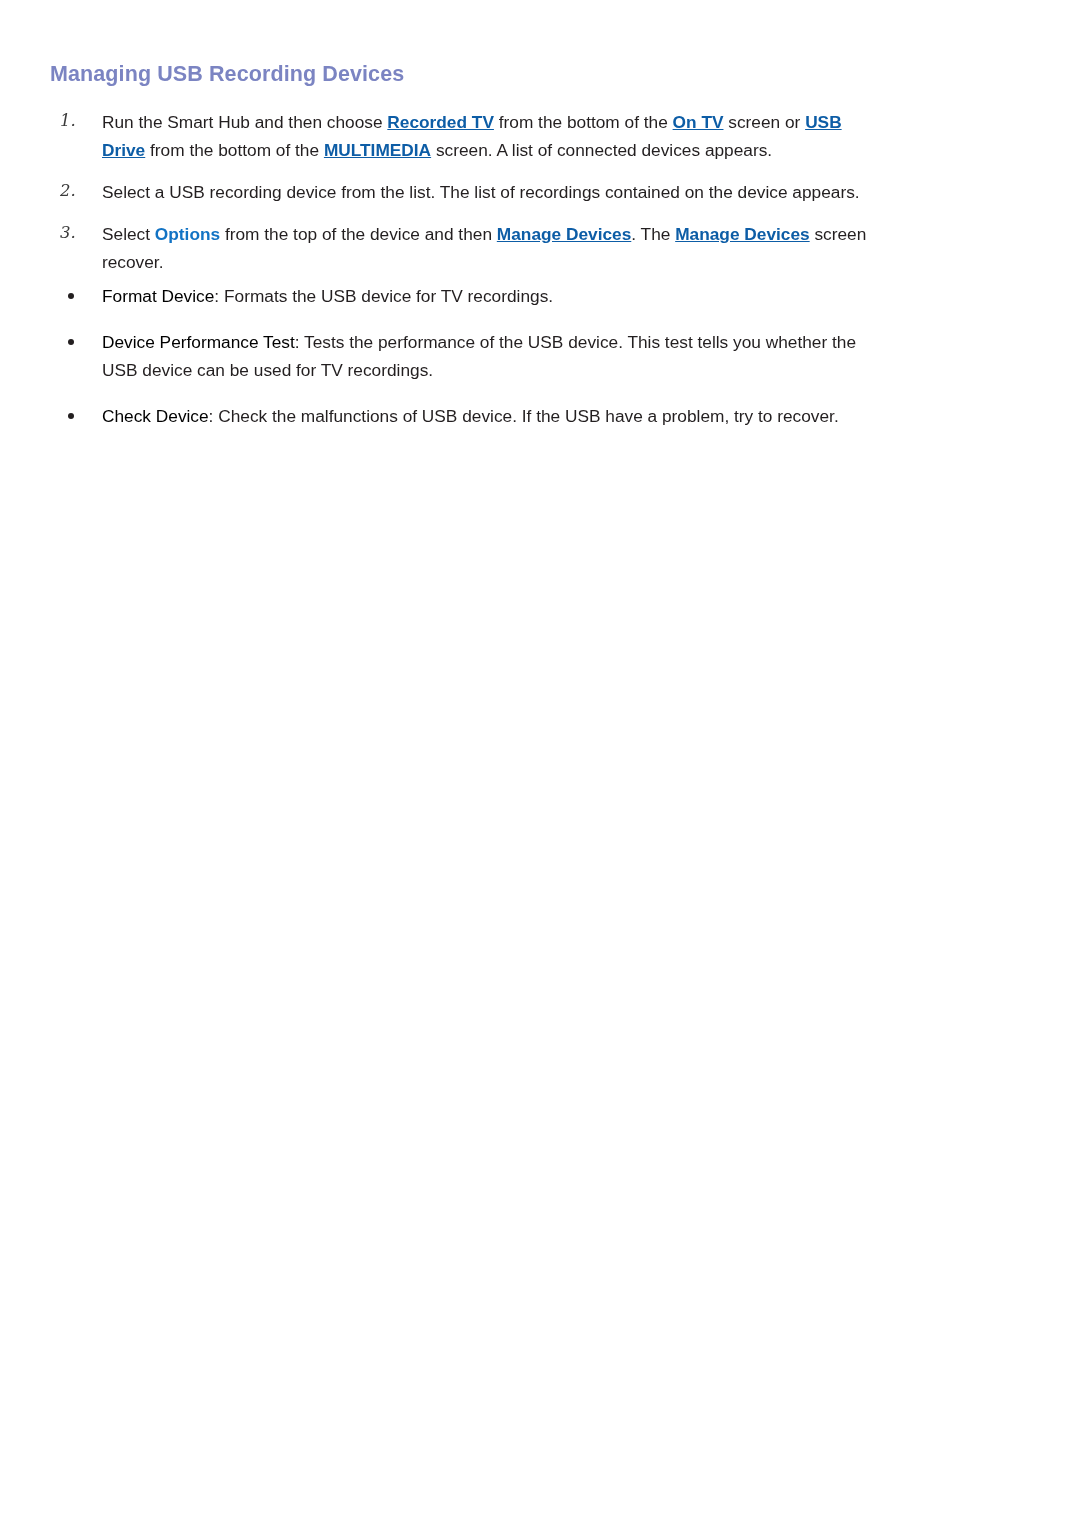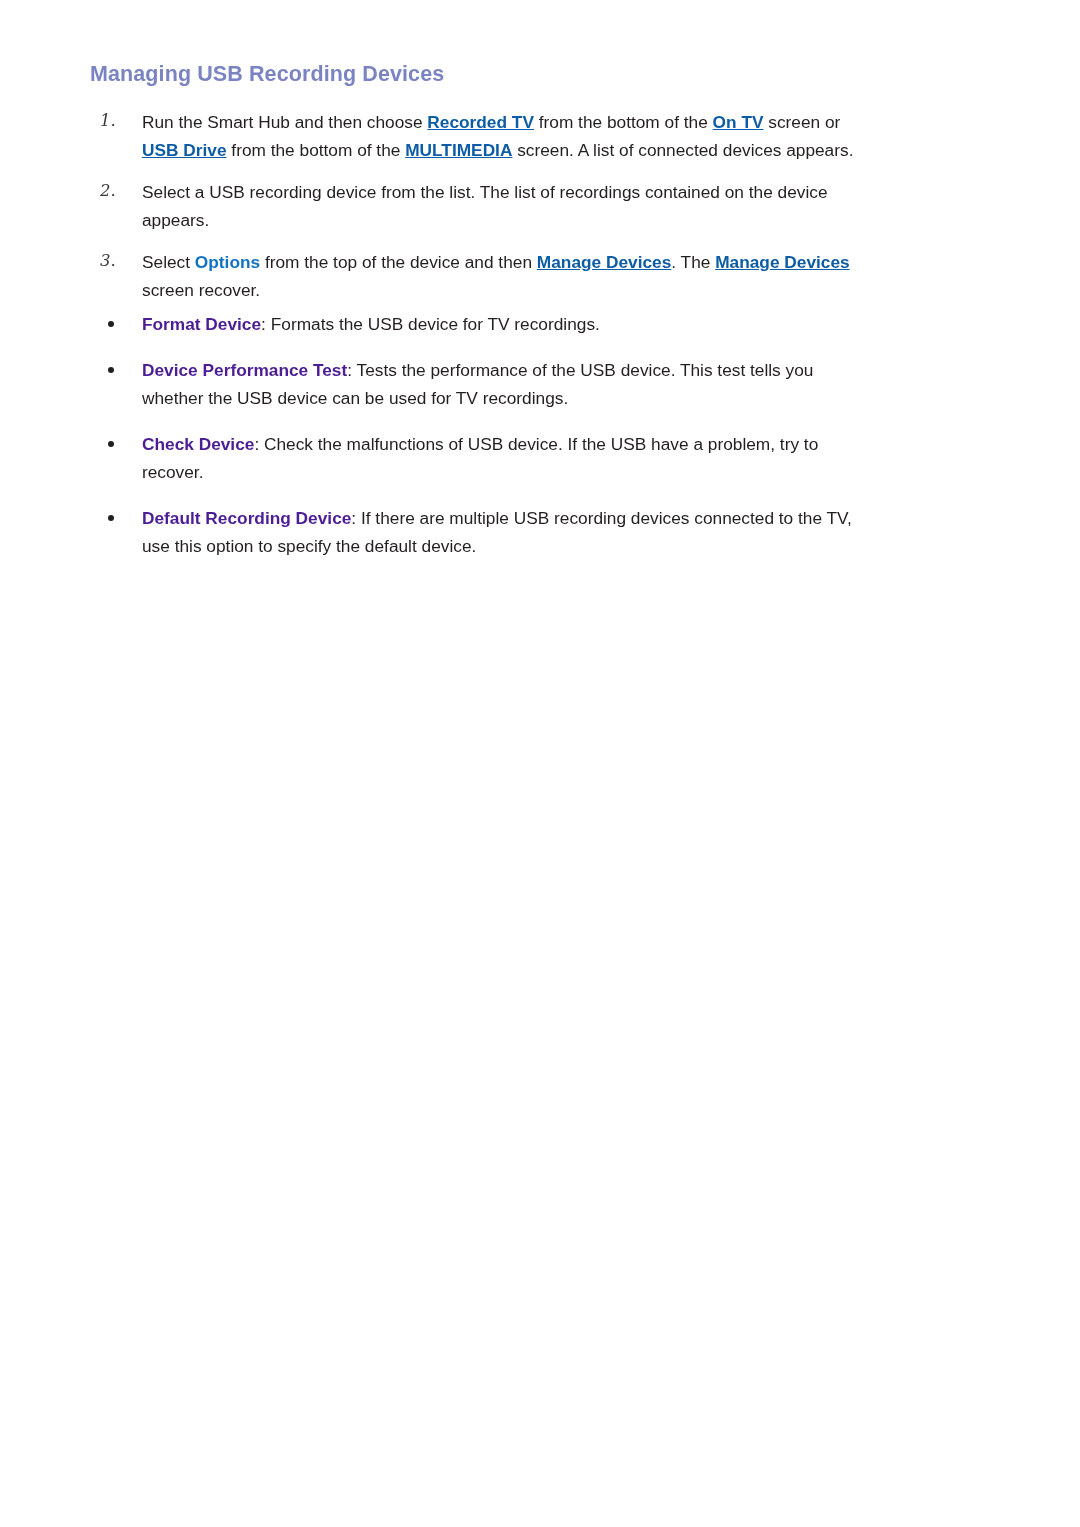--- a/index.html
+++ b/index.html
@@ -14,21 +14,21 @@
     color: #231f20;
     -webkit-font-smoothing: antialiased;
   }
 
   .page {
     position: relative;
     width: 950px;
     height: 1527px;
     background: #ffffff;
     box-sizing: border-box;
-    padding: 62px 72px 0 90px;
+    padding: 62px 72px 0 50px;
   }
 
   .page-title {
     font-size: 21.5px;
     font-weight: bold;
     color: #7b84c2;
     letter-spacing: 0.1px;
     margin: 0 0 20px 0;
     line-height: 1.2;
   }
@@ -104,22 +104,22 @@
   .hl {
     color: #0d5da6;
     font-weight: bold;
     text-decoration: underline;
   }
   .hl-b {
     color: #1273c4;
     font-weight: bold;
   }
   .term {
-    color: #4c1d95;
-    font-weight: bold;
+    color: #000000;
+    font-weight: normal;
   }
 </style>
 </head>
 <body>
 
 <div class="page">
 
   <h1 class="page-title">Managing USB Recording Devices</h1>
 
 
@@ -127,16 +127,15 @@
       <li class="num-item"><span class="num-marker">1.</span><span><span>Run the Smart Hub and then choose </span><span class="hl">Recorded TV</span><span> from the bottom of the </span><span class="hl">On TV</span><span> screen or </span><span class="hl">USB Drive</span><span> from the bottom of the </span><span class="hl">MULTIMEDIA</span><span> screen. A list of connected devices appears.</span></span></li>
       <li class="num-item"><span class="num-marker">2.</span><span><span>Select a USB recording device from the list. The list of recordings contained on the device appears.</span></span></li>
       <li class="num-item"><span class="num-marker">3.</span><span><span>Select </span><span class="hl-b">Options</span><span> from the top of the device and then </span><span class="hl">Manage Devices</span><span>. The </span><span class="hl">Manage Devices</span><span> screen recover.</span></span></li>
     </ol>
 
 
   <ul class="bullet-list" id="options-list">
       <li class="bullet-item"><span class="bullet-dot"></span><span class="term">Format Device</span><span>: </span><span>Formats the USB device for TV recordings.</span></li>
       <li class="bullet-item"><span class="bullet-dot"></span><span class="term">Device Performance Test</span><span>: </span><span>Tests the performance of the USB device. This test tells you whether the USB device can be used for TV recordings.</span></li>
       <li class="bullet-item"><span class="bullet-dot"></span><span class="term">Check Device</span><span>: </span><span>Check the malfunctions of USB device. If the USB have a problem, try to recover.</span></li>
-      <li class="bullet-item"><span class="bullet-dot"></span><span class="term">Default Recording Device</span><span>: </span><span>If there are multiple USB recording devices connected to the TV, use this option to specify the default device.</span></li>
     </ul>
 
 </div>
 
 </body></html>

